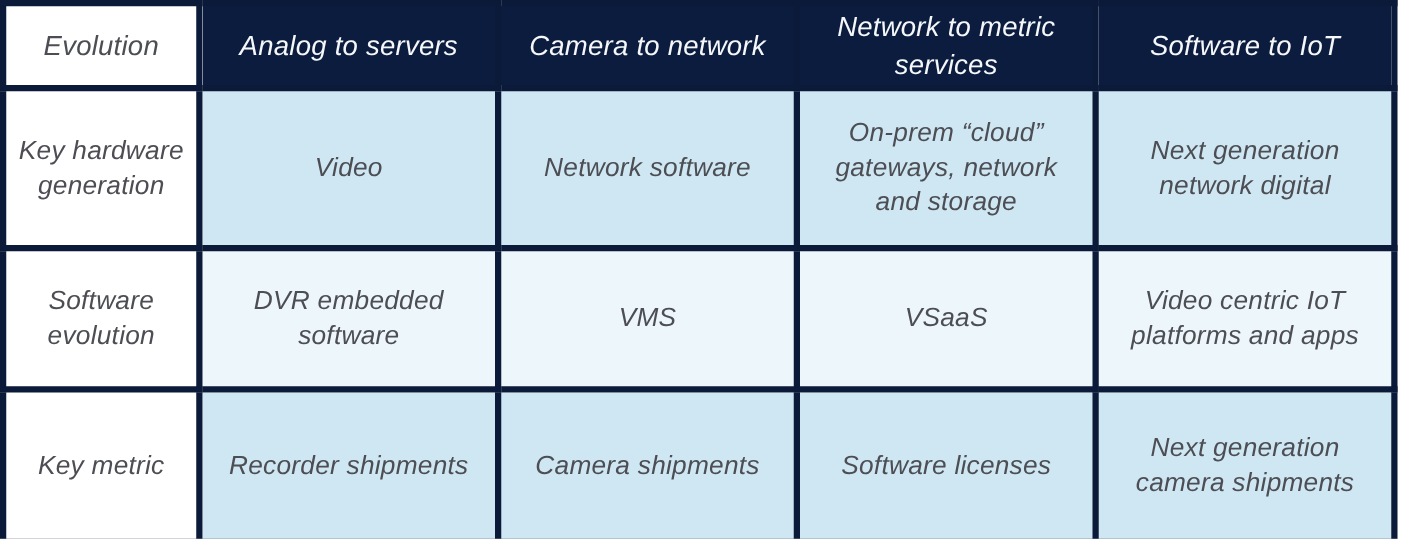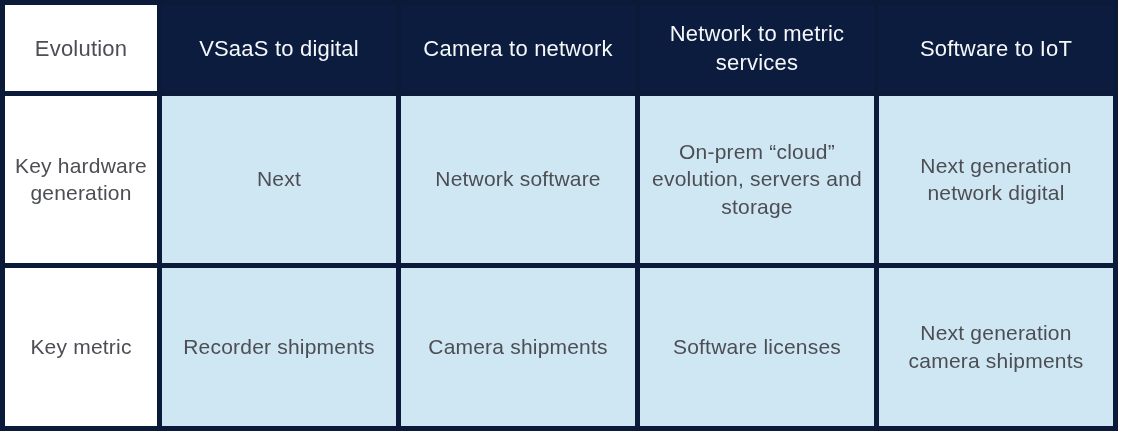--- a/index.html
+++ b/index.html
@@ -15,20 +15,21 @@
     margin:0;
     padding:0;
     background:#ffffff;
     font-family:"Liberation Sans", sans-serif;
   }
   .stage{
     width:1121px;
     height:431px;
     position:relative;
     overflow:hidden;
+    font-style:italic;
   }
   table.evolution-table{
     border-collapse:collapse;
     table-layout:fixed;
     width:1113px;
     height:431px;
   }
   table.evolution-table td,
   table.evolution-table th{
     border:5px solid var(--grid-border);
@@ -76,31 +77,38 @@
     <colgroup>
       <col style="width:157px">
       <col style="width:239px">
       <col style="width:239px">
       <col style="width:239px">
       <col style="width:239px">
     </colgroup>
     <tbody>
       <tr class="header-row">
         <th class="corner-cell">Evolution</th>
-        <th>VSaaS to digital</th>
+        <th>Analog to servers</th>
         <th>Camera to network</th>
         <th>Network to metric services</th>
         <th>Software to IoT</th>
       </tr>
       <tr class="row-1">
         <td class="label-cell">Key hardware generation</td>
-        <td class="data-cell">Next</td>
+        <td class="data-cell">Video</td>
         <td class="data-cell">Network software</td>
-        <td class="data-cell">On-prem “cloud” evolution, servers and storage</td>
+        <td class="data-cell">On-prem “cloud” gateways, network and storage</td>
         <td class="data-cell">Next generation network digital</td>
+      </tr>
+      <tr class="row-2">
+        <td class="label-cell">Software evolution</td>
+        <td class="data-cell">DVR embedded software</td>
+        <td class="data-cell">VMS</td>
+        <td class="data-cell">VSaaS</td>
+        <td class="data-cell">Video centric IoT platforms and apps</td>
       </tr>
       <tr class="row-3">
         <td class="label-cell">Key metric</td>
         <td class="data-cell">Recorder shipments</td>
         <td class="data-cell">Camera shipments</td>
         <td class="data-cell">Software licenses</td>
         <td class="data-cell">Next generation camera shipments</td>
       </tr>
     </tbody>
   </table>

